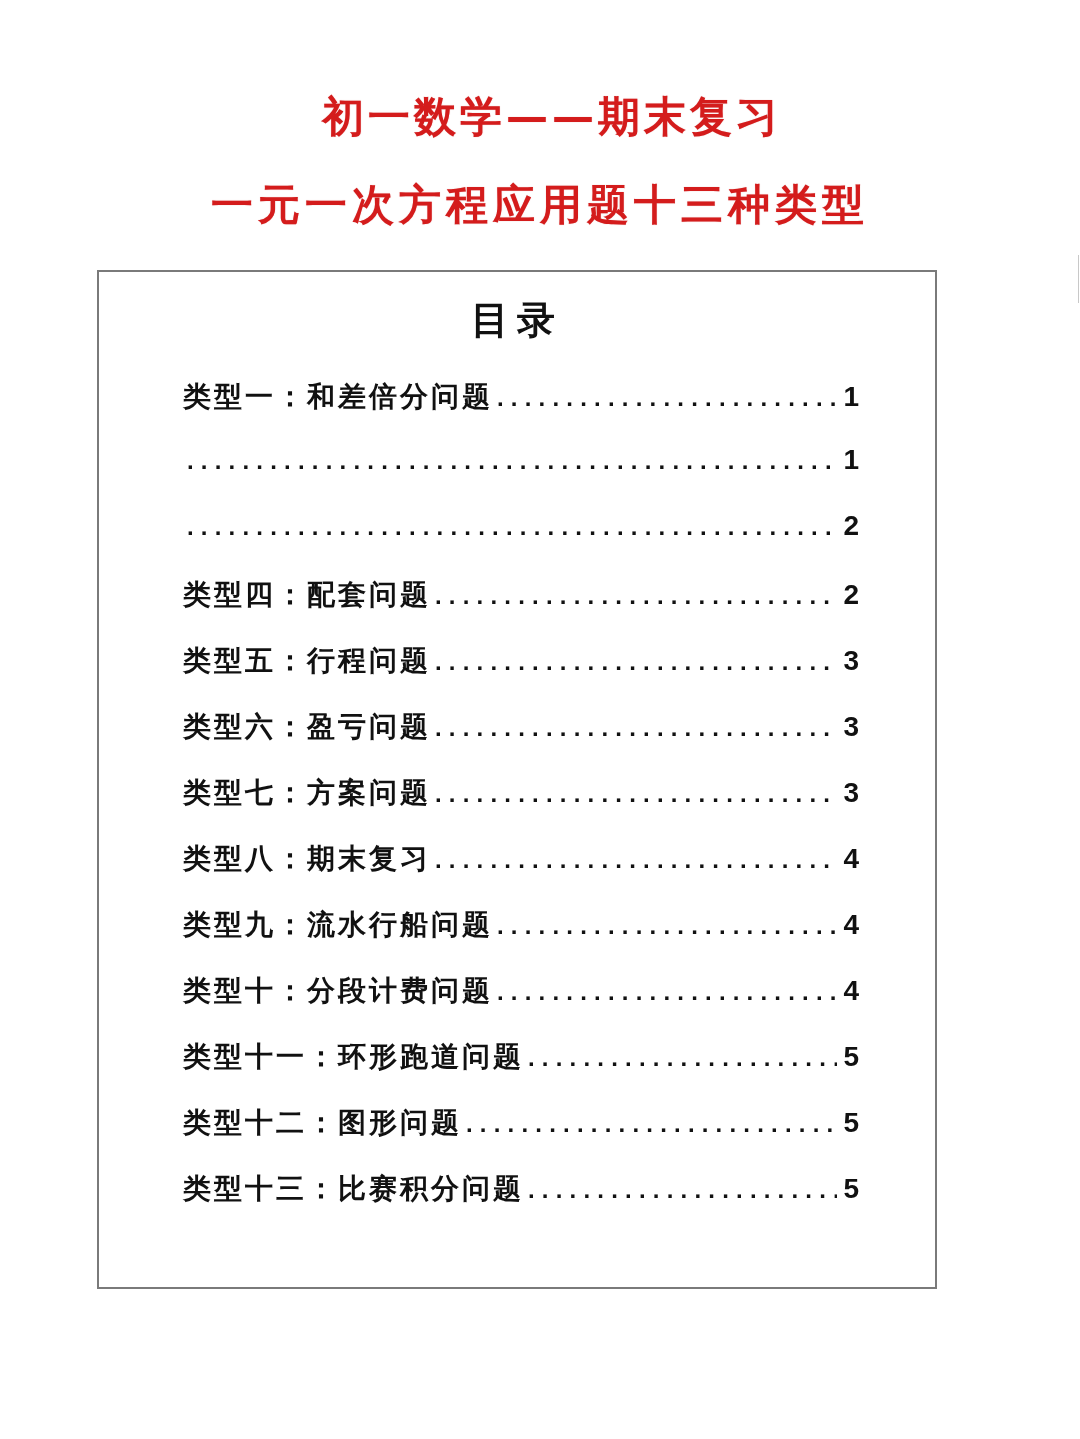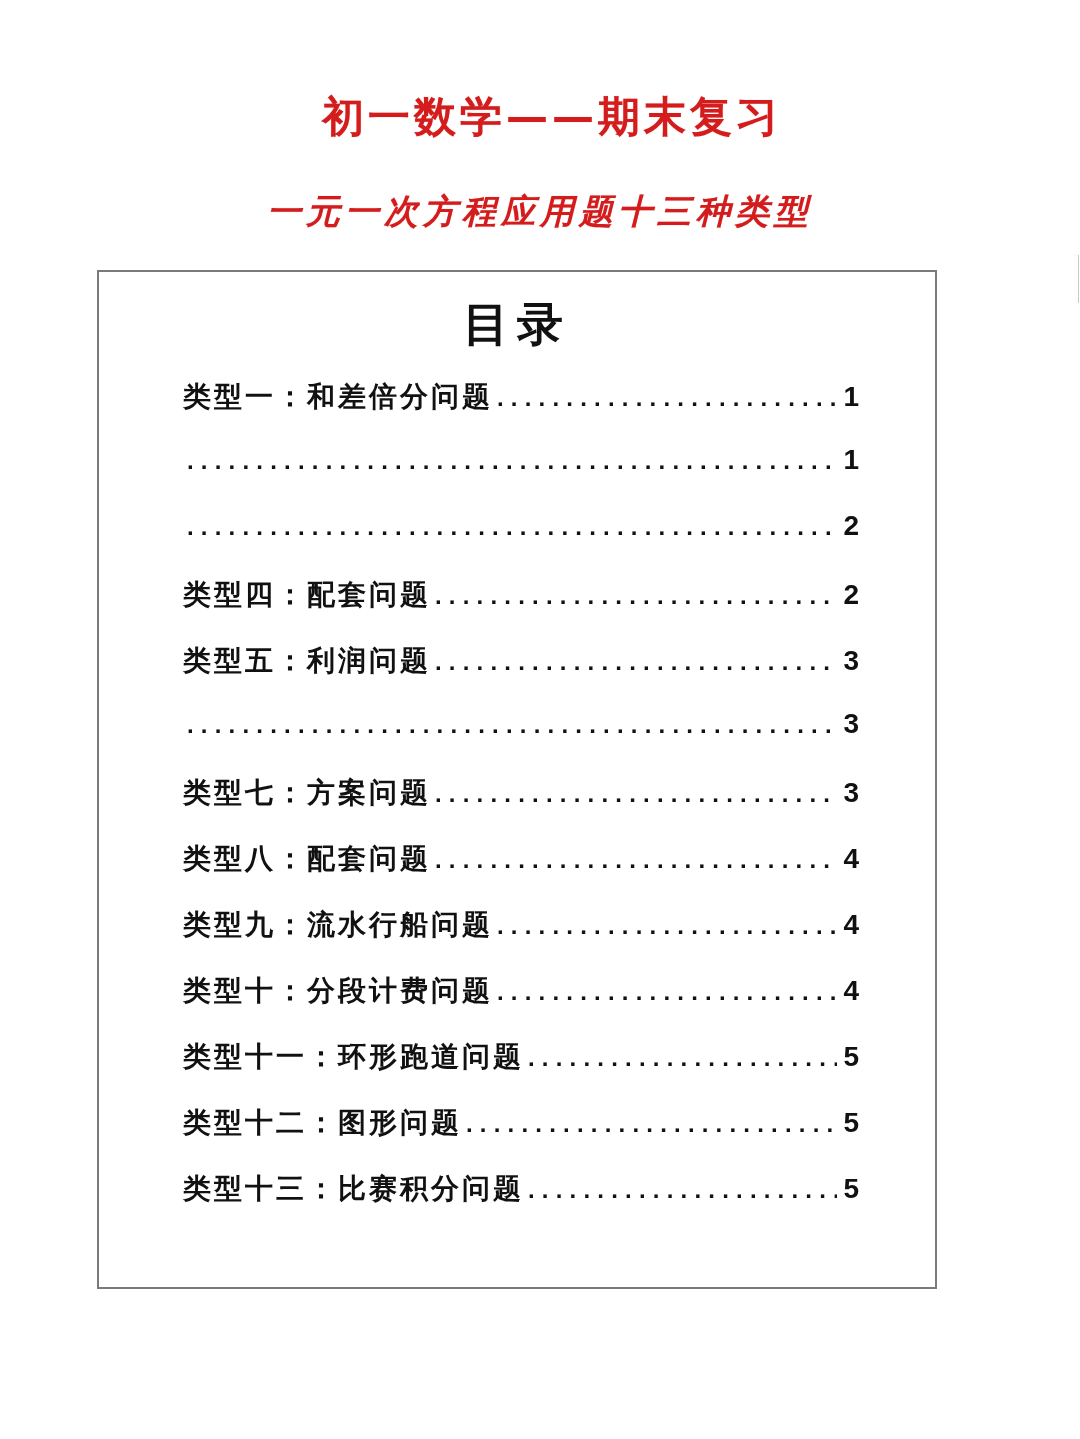--- a/index.html
+++ b/index.html
@@ -20,21 +20,21 @@
       width: 1080px;
       text-align: center;
       color: #d41c1c;
       font-weight: bold;
       font-size: 42px;
       letter-spacing: 4px;
       line-height: 1;
       text-shadow: 0 0 1px rgba(180,0,0,0.35);
     }
     .title-1 { top: 96px; padding-left: 12px; }
-    .title-2 { top: 194px; font-size: 34px; letter-spacing: 5px; font-style: italic; }
+    .title-2 { top: 184px; font-size: 42px; letter-spacing: 5px; }
 
     .right-edge-mark {
       position: absolute;
       right: 1px;
       top: 255px;
       width: 1px;
       height: 48px;
       background: #c8c8c8;
     }
 
@@ -47,21 +47,21 @@
       border: 2px solid #7a7a7a;
       box-sizing: border-box;
       background: #ffffff;
     }
     .toc-heading {
       position: absolute;
       top: 27px;
       left: 0;
       width: 100%;
       text-align: center;
-      font-size: 46px;
+      font-size: 38px;
       font-weight: bold;
       color: #111111;
       letter-spacing: 8px;
       line-height: 1.1;
     }
     .toc-list {
       position: absolute;
       left: 84px;
       top: 106px;
       width: 676px;
@@ -126,35 +126,36 @@
     <li class="toc-item">
       <span class="toc-leader"></span>
       <span class="toc-page">2</span>
     </li>
     <li class="toc-item">
       <span class="toc-label">类型四：配套问题</span>
       <span class="toc-leader"></span>
       <span class="toc-page">2</span>
     </li>
     <li class="toc-item">
-      <span class="toc-label">类型五：利润问题</span>
+      <span class="toc-label">类型五：行程问题</span>
       <span class="toc-leader"></span>
       <span class="toc-page">3</span>
     </li>
     <li class="toc-item">
+      <span class="toc-label">类型六：盈亏问题</span>
       <span class="toc-leader"></span>
       <span class="toc-page">3</span>
     </li>
     <li class="toc-item">
       <span class="toc-label">类型七：方案问题</span>
       <span class="toc-leader"></span>
       <span class="toc-page">3</span>
     </li>
     <li class="toc-item">
-      <span class="toc-label">类型八：配套问题</span>
+      <span class="toc-label">类型八：期末复习</span>
       <span class="toc-leader"></span>
       <span class="toc-page">4</span>
     </li>
     <li class="toc-item">
       <span class="toc-label">类型九：流水行船问题</span>
       <span class="toc-leader"></span>
       <span class="toc-page">4</span>
     </li>
     <li class="toc-item">
       <span class="toc-label">类型十：分段计费问题</span>

